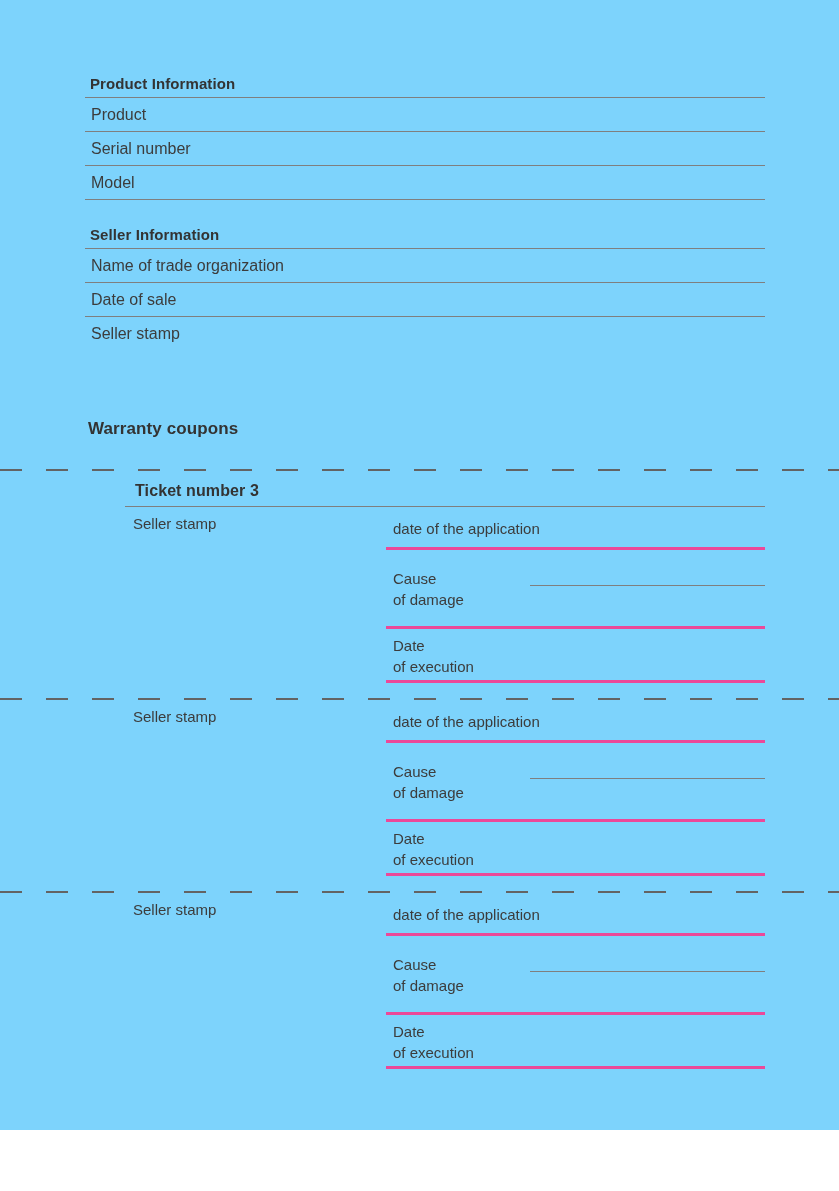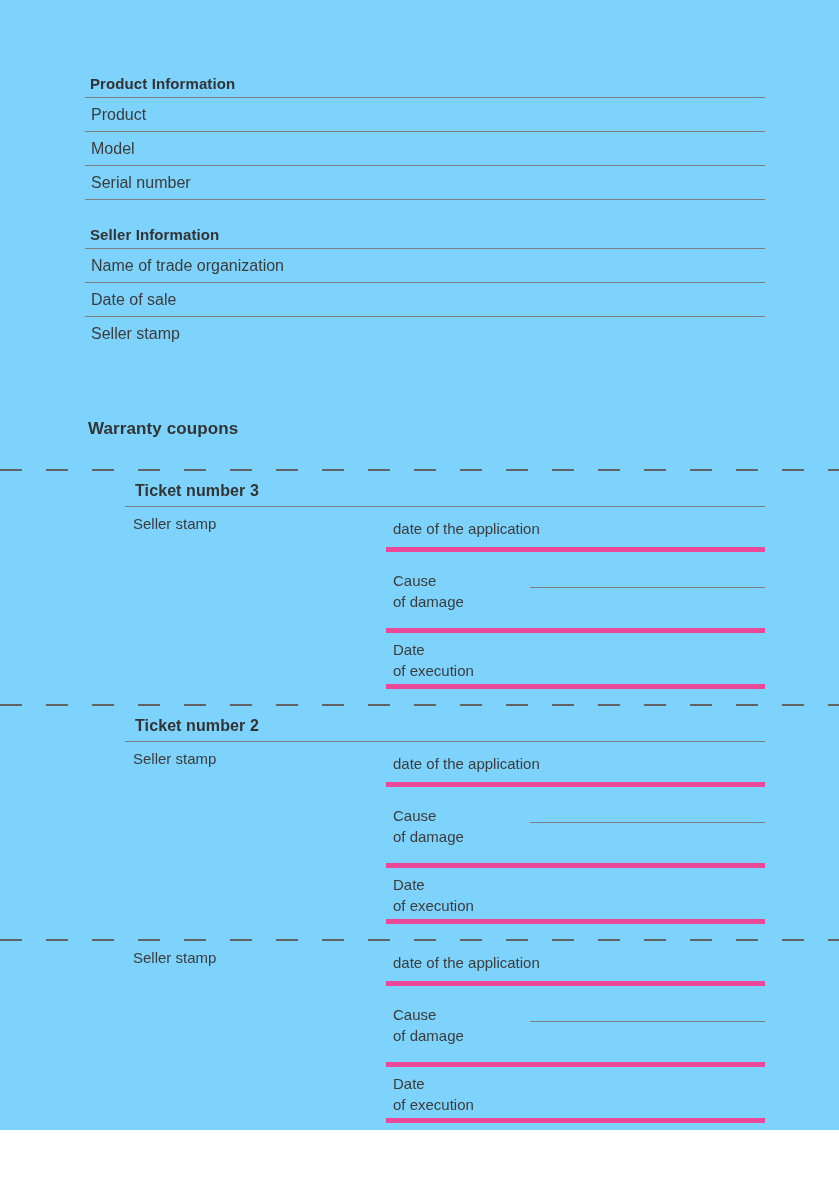--- a/index.html
+++ b/index.html
@@ -55,45 +55,45 @@
   .ticket-body { display:flex; }
   .ticket-left {
     width:277px; font-size:15px; color:#3c3c3c;
     padding:8px 0 0 8px; line-height:18px;
   }
   .ticket-right { width:403px; }
 
   .f-row {
     font-size:15px; color:#3c3c3c; line-height:18px;
     padding-left:7px;
-    border-bottom:5px solid #ec4899;
+    border-bottom:3px solid #ec4899;
   }
   .f-row.app   { padding-top:13px; padding-bottom:9px; }
   .f-row.cause { padding-top:18px; padding-bottom:16px; display:flex; align-items:flex-start; line-height:21px; }
   .f-row.exec  { padding-top:6px;  padding-bottom:3px;  line-height:21px; }
 
   .cause-label { width:137px; }
   .mini-line { flex:1; height:18px; border-bottom:1px solid #7f7f7f; margin-right:0; }
 </style>
 </head>
 <body>
 
 <div class="page">
   <div class="content">
 
     <section class="product-section">
       <div class="sec-heading">Product Information</div>
       <div class="sec-row">
         <span>Product</span>
       </div>
       <div class="sec-row">
-        <span>Model</span>
+        <span>Serial number</span>
       </div>
       <div class="sec-row">
-        <span>Serial number</span>
+        <span>Model</span>
       </div>
     </section>
 
     <section class="seller-section">
       <div class="sec-heading">Seller Information</div>
       <div class="sec-row">
         <span>Name of trade organization</span>
       </div>
       <div class="sec-row">
         <span>Date of sale</span>
@@ -124,21 +124,20 @@
           <div class="f-row exec">
             <span>Date</span><br>
             <span>of execution</span>
           </div>
         </div>
       </div>
     </div>
 
     <div class="cutline"></div>
     <div class="ticket">
-      <div class="ticket-heading">Ticket number 2</div>
       <div class="ticket-body">
         <div class="ticket-left">Seller stamp</div>
         <div class="ticket-right">
           <div class="f-row app">
             <span>date of the application</span>
           </div>
           <div class="f-row cause">
             <div class="cause-label">
               <span>Cause</span><br>
               <span>of damage</span>

